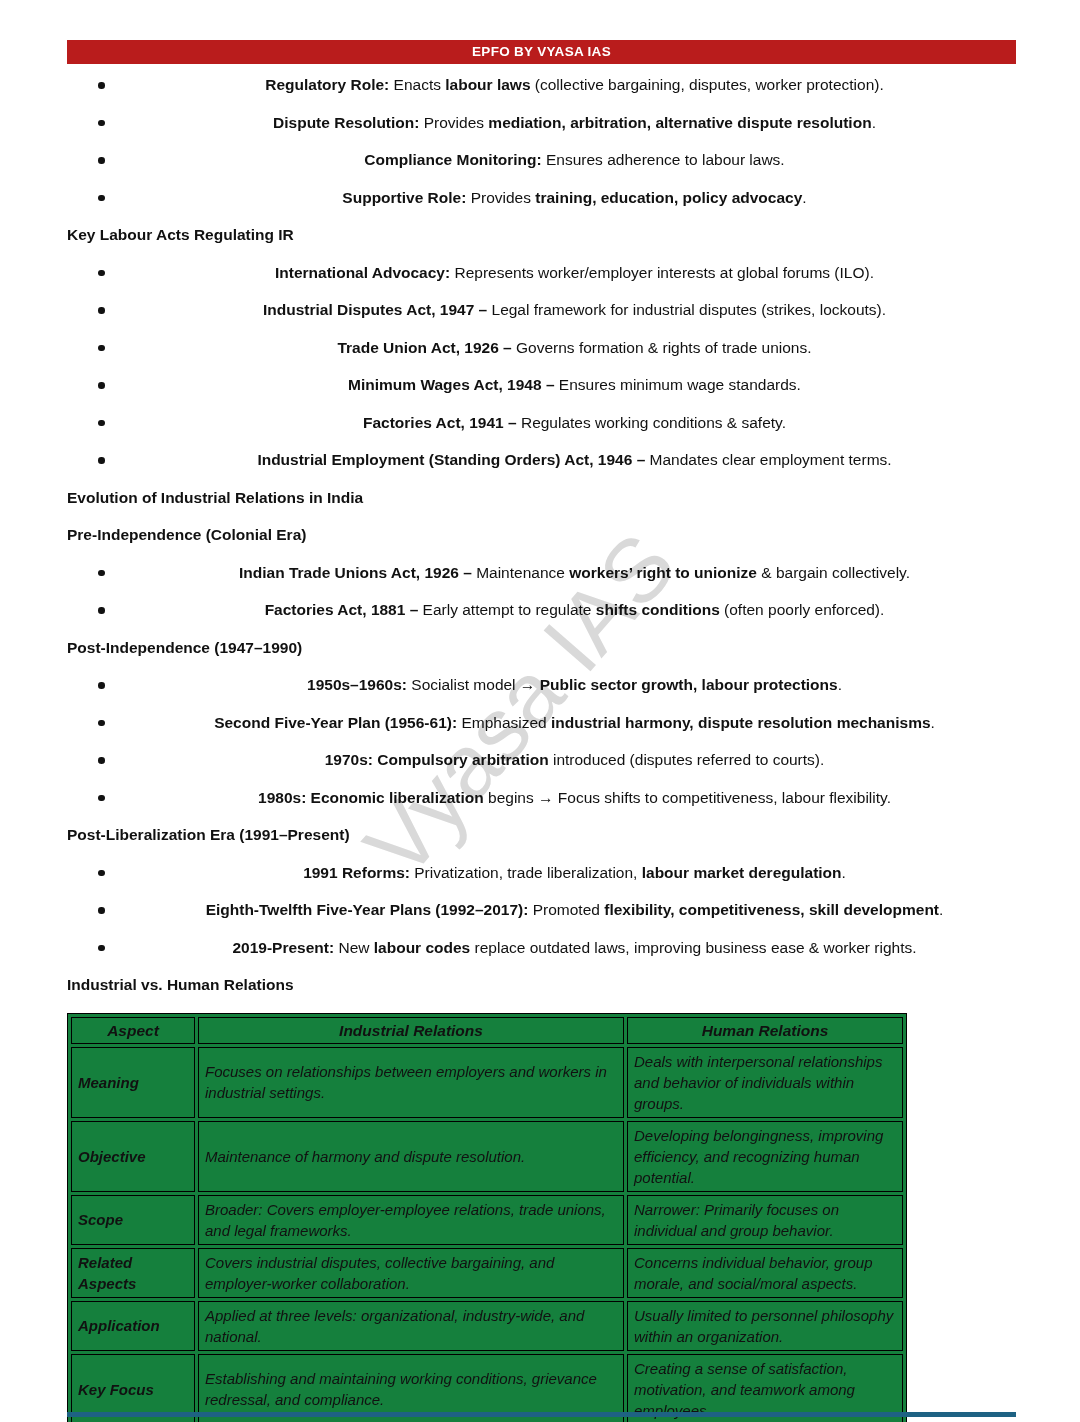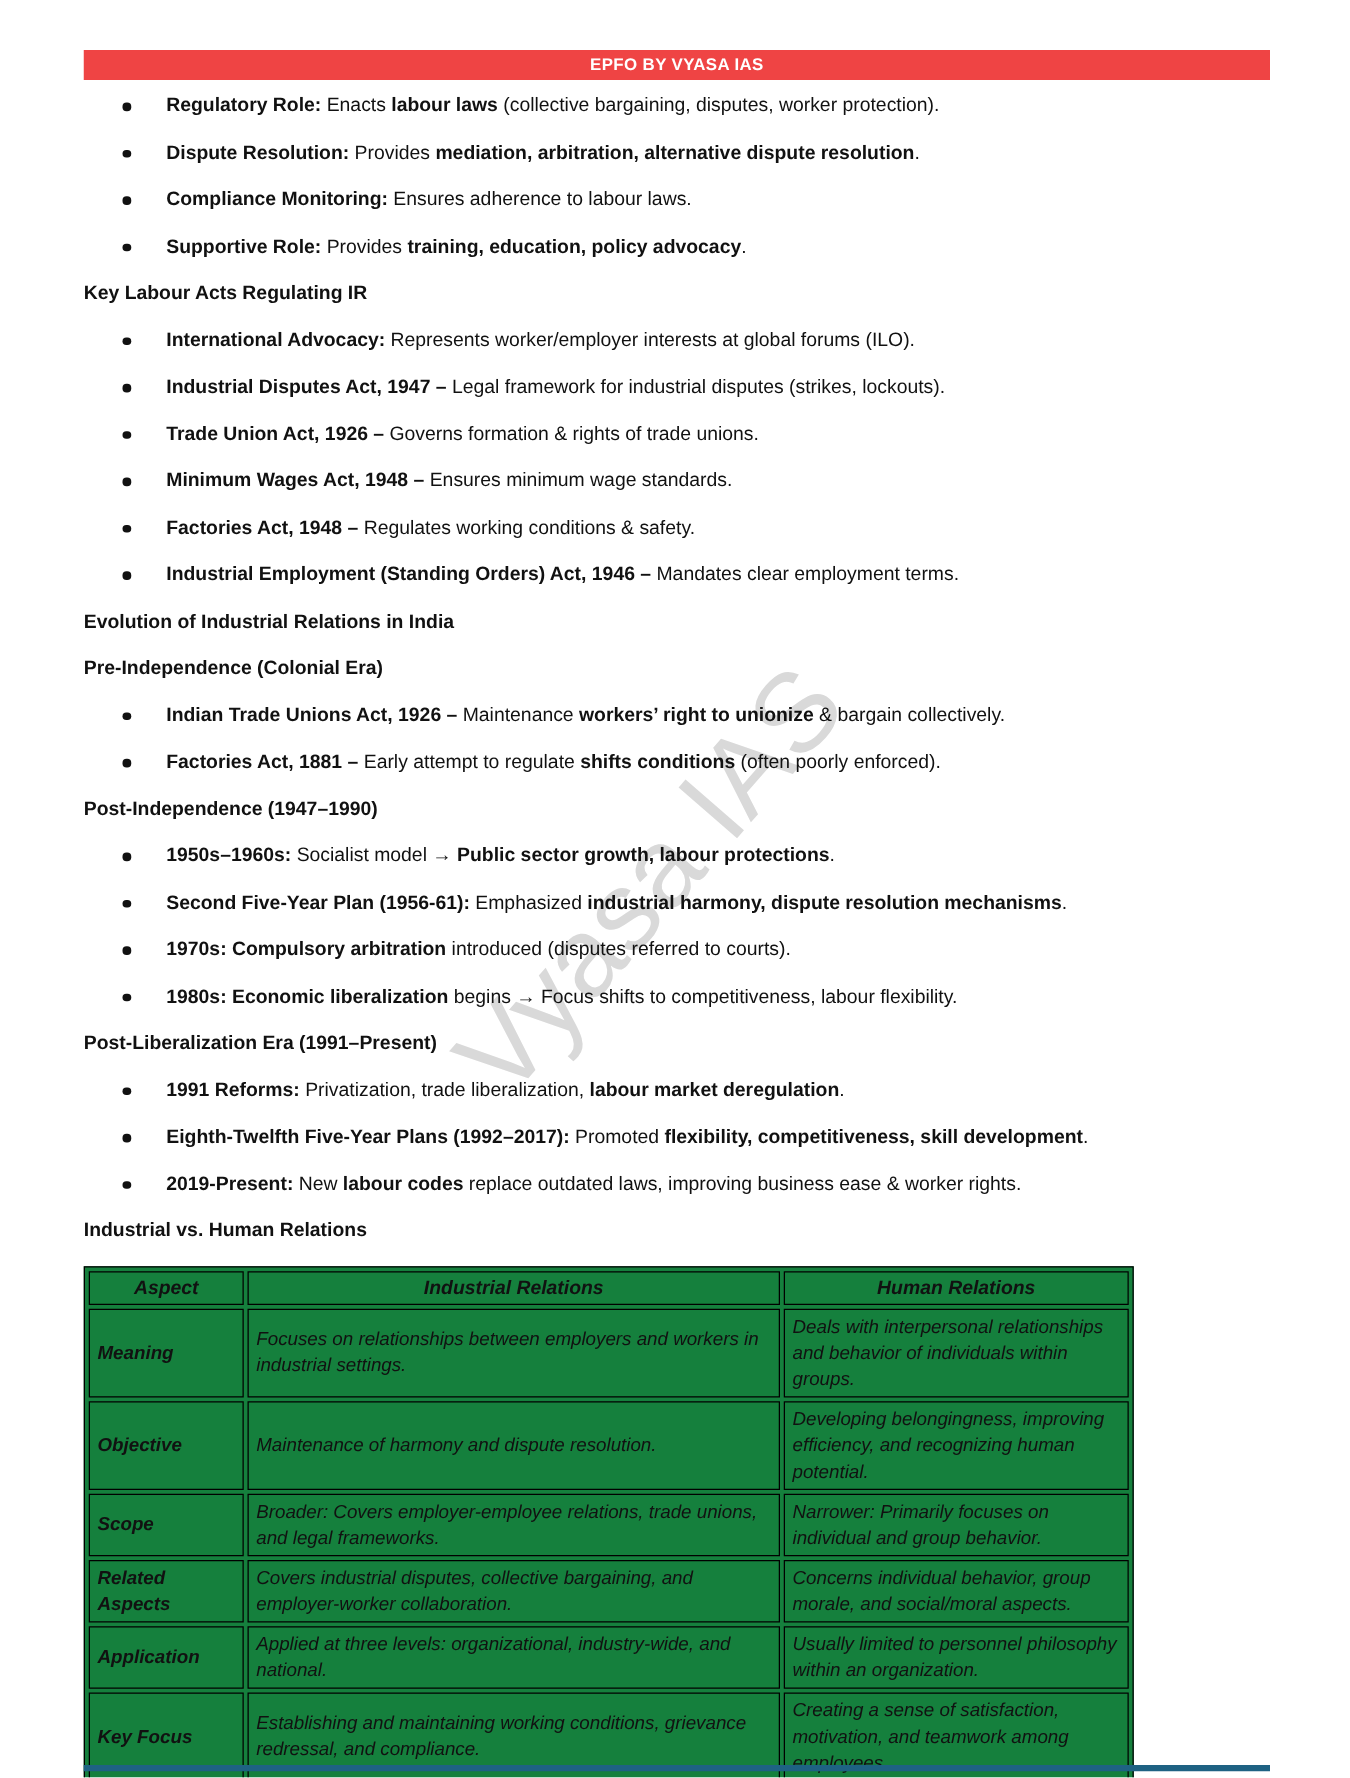--- a/index.html
+++ b/index.html
@@ -44,21 +44,21 @@
     z-index: 1;
   }
   .line {
     position: relative;
     font-size: 15.5px;
     line-height: 20.5px;
     margin-bottom: 17px;
   }
   .heading { font-weight: 700; }
   .extra-top { margin-top: 10px; }
-  .bullet { padding-left: 66px; }
+  .bullet { padding-left: 66px; text-align: center; }
   .bullet .dot {
     position: absolute;
     left: 31px; top: 7px;
     width: 6.5px; height: 6.5px;
     border-radius: 50%;
     background: #111111;
   }
   .cmp-table {
     margin-top: 12px;
     width: 840px;
@@ -88,33 +88,33 @@
     position: absolute;
     left: 67px; top: 1412px;
     width: 949px; height: 5px;
     z-index: 2;
   }
 </style>
 </head>
 <body>
 
 <div class="page">
-  <div class="header-bar" style="background: #ef4444;">EPFO BY VYASA IAS</div>
+  <div class="header-bar" style="background: #b91c1c;">EPFO BY VYASA IAS</div>
   <div class="watermark" style="color: rgb(217, 217, 217);">Vyasa IAS</div>
   <div class="content">
       <div class="line bullet"><span class="dot"></span><span><b>Regulatory Role:</b><span> Enacts </span><b>labour laws</b><span> (collective bargaining, disputes, worker protection).</span></span></div>
       <div class="line bullet"><span class="dot"></span><span><b>Dispute Resolution:</b><span> Provides </span><b>mediation, arbitration, alternative dispute resolution</b><span>.</span></span></div>
       <div class="line bullet"><span class="dot"></span><span><b>Compliance Monitoring:</b><span> Ensures adherence to labour laws.</span></span></div>
       <div class="line bullet"><span class="dot"></span><span><b>Supportive Role:</b><span> Provides </span><b>training, education, policy advocacy</b><span>.</span></span></div>
       <div class="line heading">Key Labour Acts Regulating IR</div>
       <div class="line bullet"><span class="dot"></span><span><b>International Advocacy:</b><span> Represents worker/employer interests at global forums (ILO).</span></span></div>
       <div class="line bullet"><span class="dot"></span><span><b>Industrial Disputes Act, 1947 –</b><span> Legal framework for industrial disputes (strikes, lockouts).</span></span></div>
       <div class="line bullet"><span class="dot"></span><span><b>Trade Union Act, 1926 –</b><span> Governs formation &amp; rights of trade unions.</span></span></div>
       <div class="line bullet"><span class="dot"></span><span><b>Minimum Wages Act, 1948 –</b><span> Ensures minimum wage standards.</span></span></div>
-      <div class="line bullet"><span class="dot"></span><span><b>Factories Act, 1948 –</b><span> Regulates working conditions &amp; safety.</span></span></div>
+      <div class="line bullet"><span class="dot"></span><span><b>Factories Act, 1941 –</b><span> Regulates working conditions &amp; safety.</span></span></div>
       <div class="line bullet"><span class="dot"></span><span><b>Industrial Employment (Standing Orders) Act, 1946 –</b><span> Mandates clear employment terms.</span></span></div>
       <div class="line heading">Evolution of Industrial Relations in India</div>
       <div class="line heading">Pre-Independence (Colonial Era)</div>
       <div class="line bullet"><span class="dot"></span><span><b>Indian Trade Unions Act, 1926 –</b><span> Maintenance </span><b>workers’ right to unionize</b><span> &amp; bargain collectively.</span></span></div>
       <div class="line bullet"><span class="dot"></span><span><b>Factories Act, 1881 –</b><span> Early attempt to regulate </span><b>shifts conditions</b><span> (often poorly enforced).</span></span></div>
       <div class="line heading">Post-Independence (1947–1990)</div>
       <div class="line bullet"><span class="dot"></span><span><b>1950s–1960s:</b><span> Socialist model → </span><b>Public sector growth, labour protections</b><span>.</span></span></div>
       <div class="line bullet"><span class="dot"></span><span><b>Second Five-Year Plan (1956-61):</b><span> Emphasized </span><b>industrial harmony, dispute resolution mechanisms</b><span>.</span></span></div>
       <div class="line bullet"><span class="dot"></span><span><b>1970s: Compulsory arbitration</b><span> introduced (disputes referred to courts).</span></span></div>
       <div class="line bullet"><span class="dot"></span><span><b>1980s: Economic liberalization</b><span> begins → Focus shifts to competitiveness, labour flexibility.</span></span></div>

